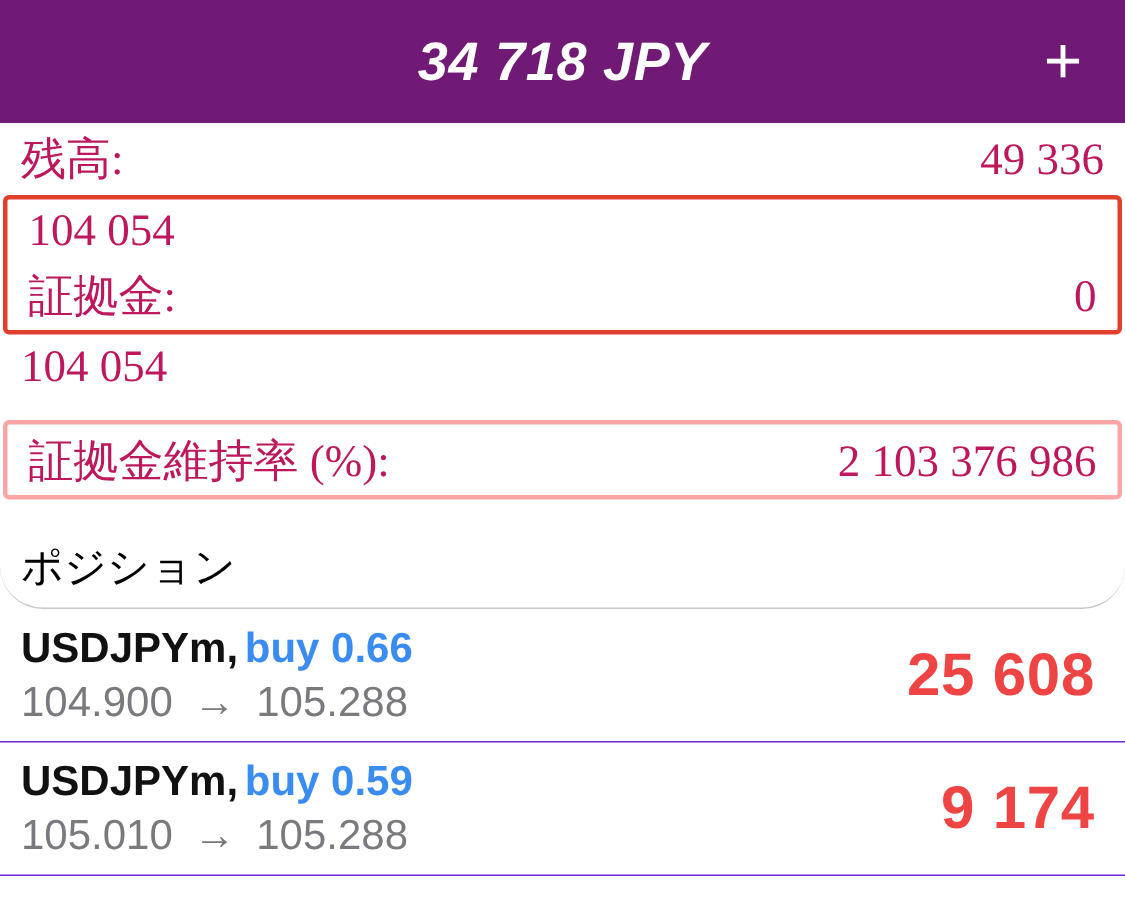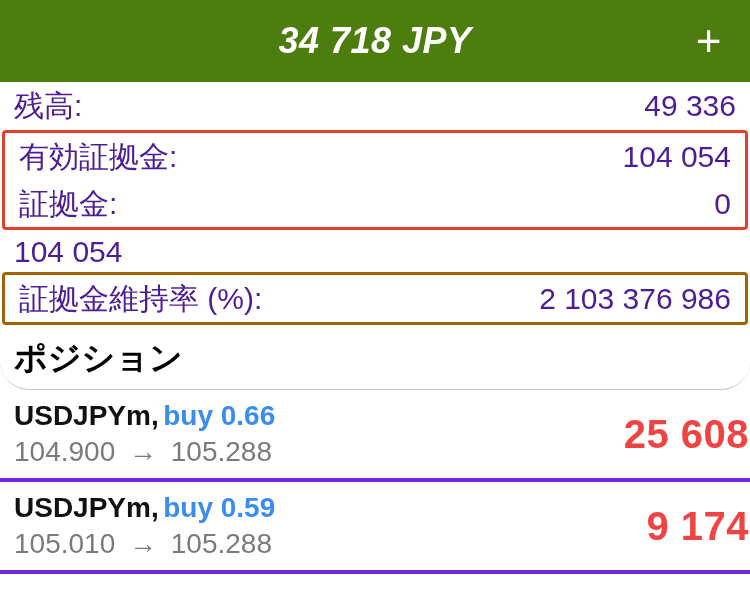--- a/index.html
+++ b/index.html
@@ -4,21 +4,21 @@
 <style>
   * { margin: 0; padding: 0; box-sizing: border-box; }
   body {
     font-family: -apple-system, BlinkMacSystemFont, "Helvetica Neue", Arial, sans-serif;
     background: #fff;
     width: 750px;
     height: 600px;
     overflow: hidden;
   }
   .header {
-    background: #4d7c0f;
+    background: #701a75;
     color: #fff;
     height: 82px;
     display: flex;
     align-items: center;
     justify-content: center;
     position: relative;
     font-size: 36px;
     font-weight: 700;
     font-style: italic;
     letter-spacing: 0.5px;
@@ -36,44 +36,45 @@
   }
   .summary {
     padding: 0;
   }
   .row {
     display: flex;
     justify-content: space-between;
     align-items: baseline;
     padding: 4px 14px 2px 14px;
     font-size: 30px;
-    color: #4c1d95;
+    color: #be185d;
+    font-family: Liberation Serif, serif;
   }
   .row .label { font-weight: 400; }
   .row .value { font-weight: 400; }
   .hl-group {
     border: 3px solid #e1402f;
     border-radius: 4px;
     margin: 1px 2px;
   }
   .hl-single {
-    border: 3px solid #a16207;
+    border: 3px solid #fca5a5;
     border-radius: 4px;
-    margin: 1px 2px;
+    margin: 16px 2px;
   }
   .section-title {
-    font-size: 33px;
-    font-weight: 700;
+    font-size: 28px;
+    font-weight: 400;
     padding: 10px 14px 8px 14px;
     border-bottom: 1px solid #c7c7c9;
     border-radius: 29px;
   }
   .position {
-    border-bottom: 4px solid #6d28d9;
-    padding: 10px 1px 10px 14px;
+    border-bottom: 1px solid #6d28d9;
+    padding: 10px 20px 10px 14px;
     display: flex;
     justify-content: space-between;
     align-items: center;
     cursor: pointer;
   }
   .position .left { }
   .position .sym {
     font-size: 28px;
     font-weight: 700;
     color: #111;
@@ -111,21 +112,20 @@
 
 <div class="summary">
 
   <div class="row">
     <span class="label">残高:</span>
     <span class="value">49 336</span>
   </div>
 
   <div class="hl-group">
     <div class="row">
-      <span class="label">有効証拠金:</span>
       <span class="value">104 054</span>
     </div>
     <div class="row">
       <span class="label">証拠金:</span>
       <span class="value">0</span>
     </div>
   </div>
 
   <div class="row">
     <span class="value">104 054</span>

